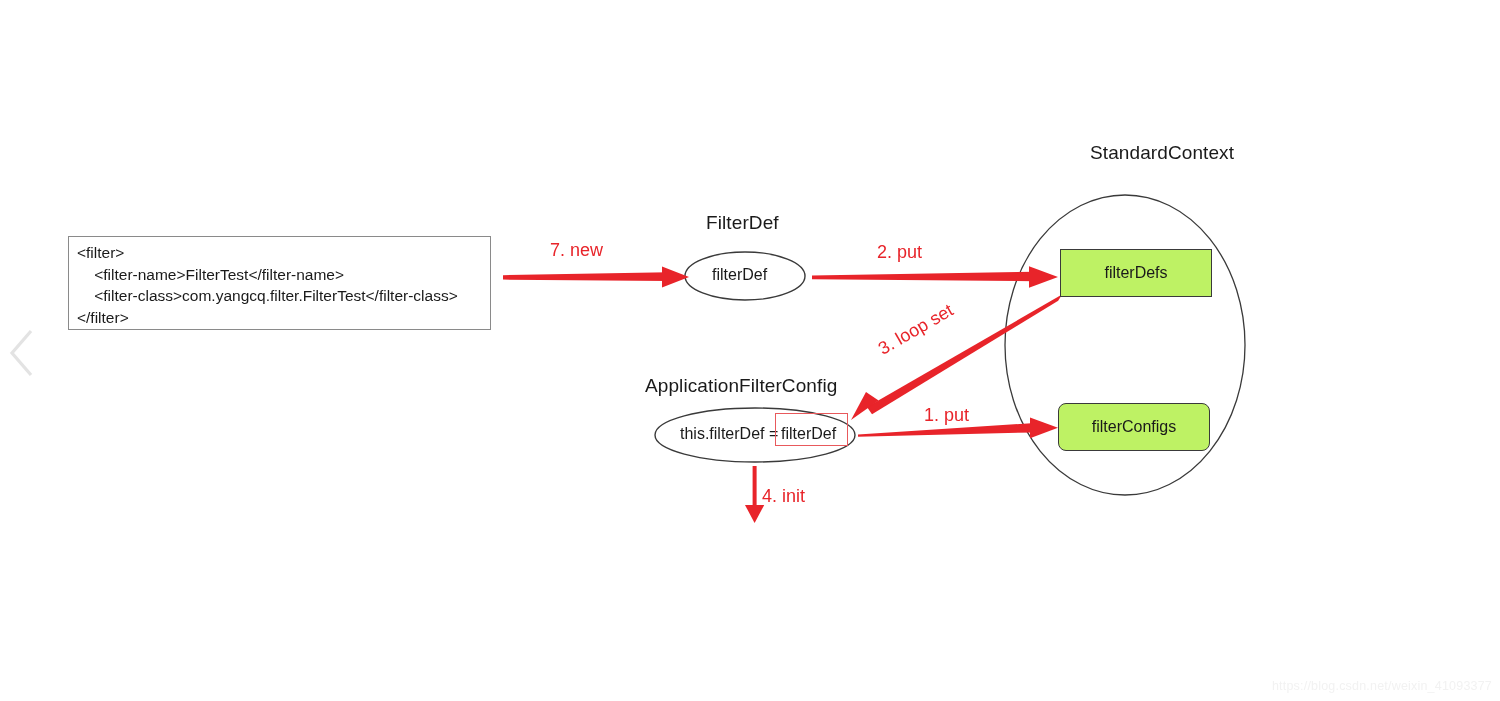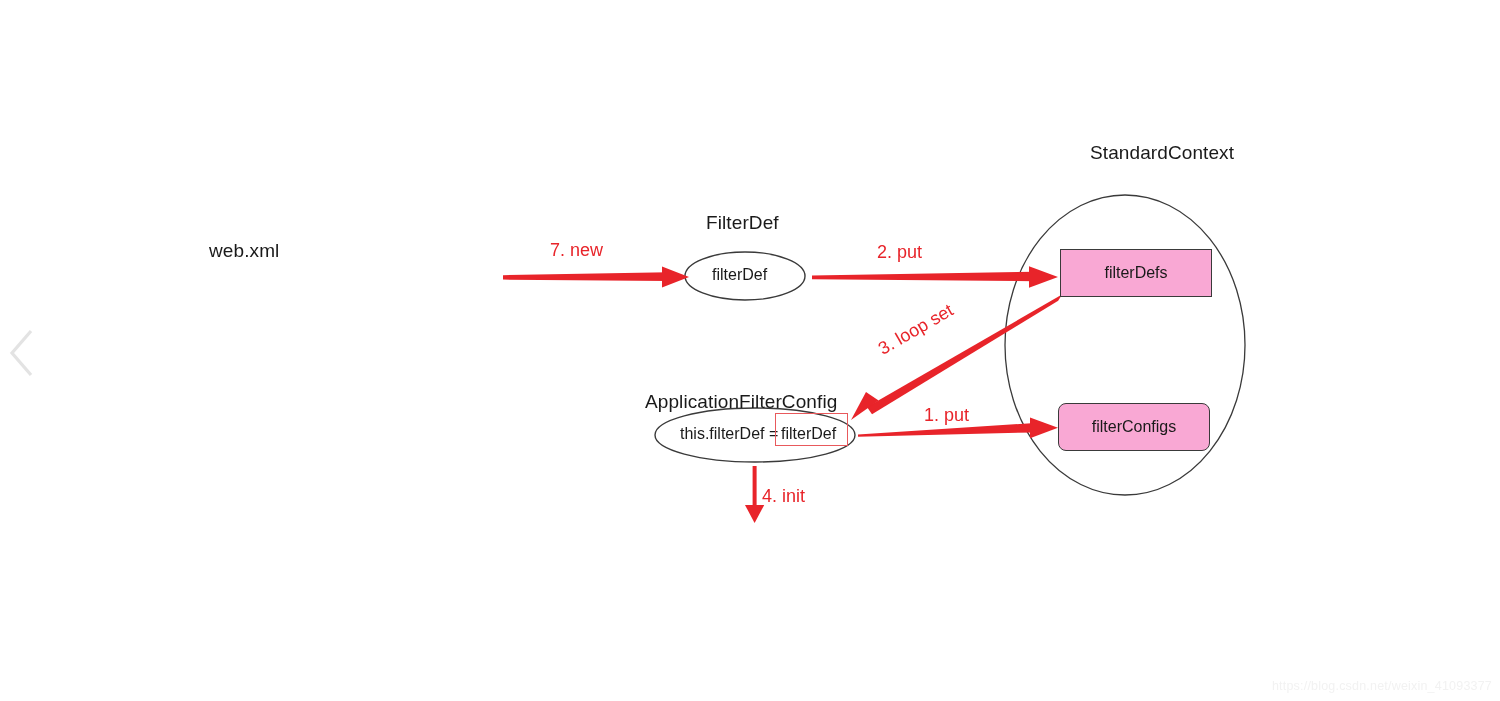--- a/index.html
+++ b/index.html
@@ -59,21 +59,21 @@
     left: 8px;
     top: 5px;
     font-size: 15.5px;
     line-height: 21.5px;
     color: #1a1a1a;
     white-space: pre;
   }
   .ctx-box {
     position: absolute;
     border: 1.4px solid #3a3a3a;
-    background: #f9a8d4;
+    background: #bef264;
     box-sizing: border-box;
     display: flex;
     align-items: center;
     justify-content: center;
   }
   .red-outline {
     position: absolute;
     left: 775px;
     top: 413px;
     width: 73px;
@@ -149,35 +149,41 @@
       <polygon points="1030,417.6 1058,427.8 1030,438.2" fill="#e8242a"></polygon>
     </g>
   </svg>
 
   <svg class="chevron" viewBox="0 0 28 50" xmlns="http://www.w3.org/2000/svg">
     <polyline points="23,3 4,25 23,47" fill="none" stroke="#e3e3e3" stroke-width="3.2"></polyline>
   </svg>
 
   <div class="lbl title-lbl" style="left:209px; top:205px;margin-top:35px;">web.xml</div>
 
+  <div class="xml-box">
+    <div class="xml-code">&lt;filter&gt;
+    &lt;filter-name&gt;FilterTest&lt;/filter-name&gt;
+    &lt;filter-class&gt;com.yangcq.filter.FilterTest&lt;/filter-class&gt;
+&lt;/filter&gt;</div>
+  </div>
 
   <div class="lbl title-lbl" style="left:706px; top:212px;">FilterDef</div>
   <div class="lbl node-lbl" style="left:712px; top:266px;">filterDef</div>
 
   <div class="lbl title-lbl" style="left:1046px; top:142px;margin-left:44px;">StandardContext</div>
 
   <div class="ctx-box" style="left:1060px; top:249px; width:152px; height:48px;">
     <span class="node-lbl">filterDefs</span>
   </div>
 
   <div class="ctx-box" style="left:1058px; top:403px; width:152px; height:48px;border-radius:8px;">
     <span class="node-lbl">filterConfigs</span>
   </div>
 
-  <div class="lbl title-lbl" style="left:645px; top:375px;margin-top:16px;">ApplicationFilterConfig</div>
+  <div class="lbl title-lbl" style="left:645px; top:375px;">ApplicationFilterConfig</div>
 
   <div class="lbl node-lbl" style="left:680px; top:425px;">this.filterDef = </div>
   <div class="red-outline"></div>
   <div class="lbl node-lbl" style="left:781px; top:425px;">filterDef</div>
 
   <div class="red-lbl" style="left:550px; top:240px;">7. new</div>
   <div class="red-lbl" style="left:877px; top:242px;">2. put</div>
   <div class="red-lbl" style="left:880px; top:340px; transform: rotate(-30deg); transform-origin: left center;">3. loop set</div>
   <div class="red-lbl" style="left:762px; top:486px;">4. init</div>
   <div class="red-lbl" style="left:924px; top:405px;">1. put</div>

